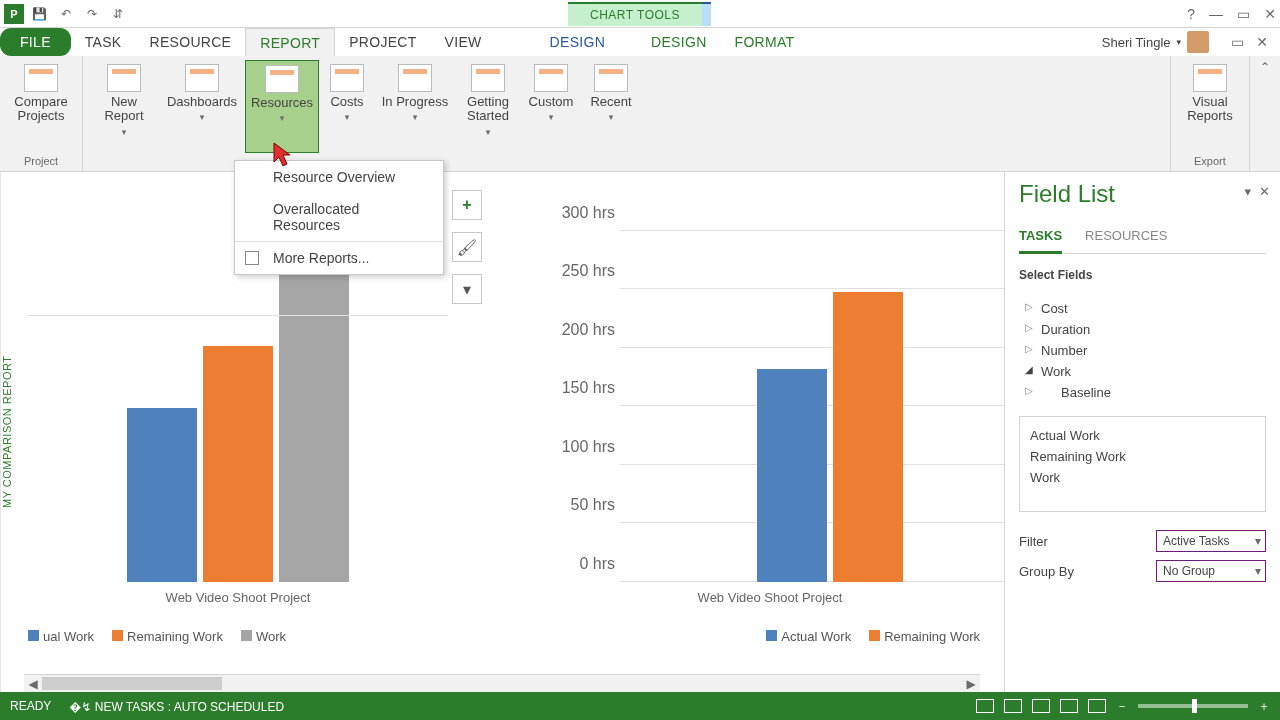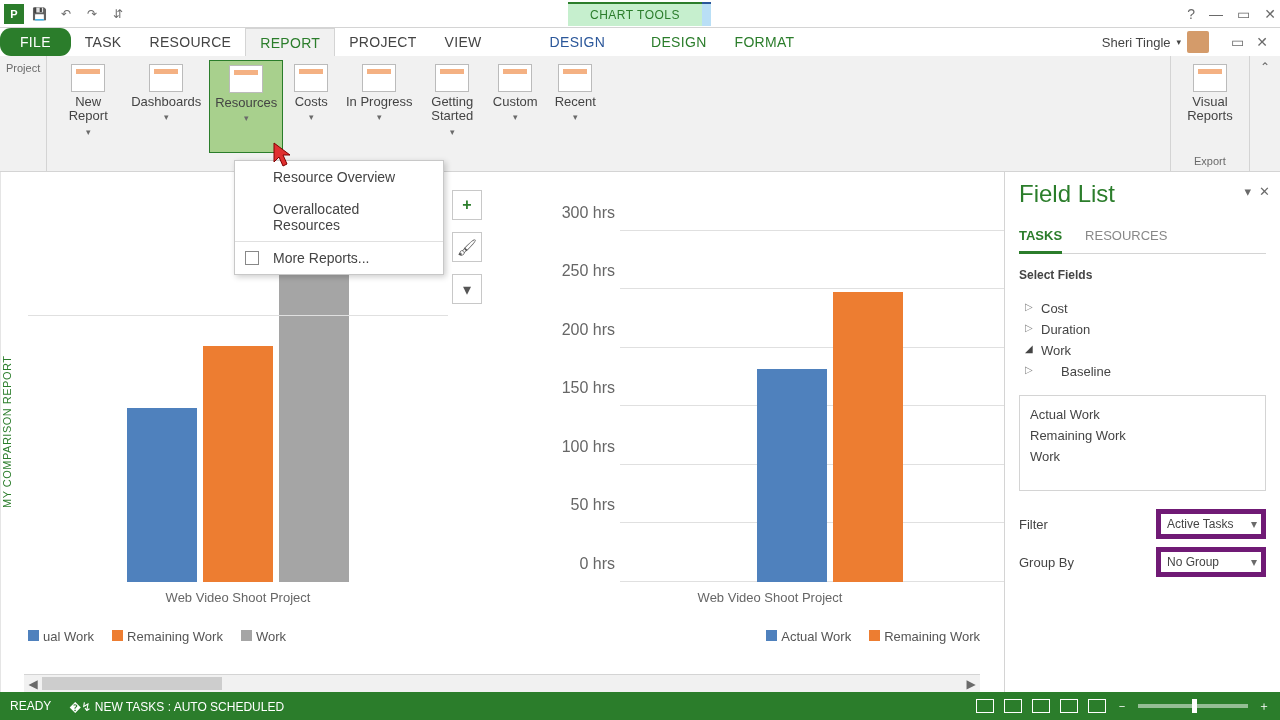--- a/index.html
+++ b/index.html
@@ -87,21 +87,21 @@
 .pane-tab.active { color: #2b7d2b; font-weight: bold; border-bottom: 3px solid #2b7d2b; margin-bottom: -1px; }
 .pane-section { font-weight: bold; font-size: 12px; margin-bottom: 16px; }
 .tree { font-size: 13px; color: #444; }
 .tree-item { padding: 3px 0 3px 22px; position: relative; }
 .tree-item::before { content: "▷"; position: absolute; left: 6px; font-size: 10px; color: #888; }
 .tree-item.open::before { content: "◢"; color: #444; }
 .tree-sub { padding-left: 42px; }
 .pane-box { border: 1px solid #d4d4d4; margin: 18px 0; height: 96px; padding: 8px 10px; font-size: 13px; overflow: hidden; }
 .pane-box div { padding: 3px 0; }
 .pane-row { display: flex; align-items: center; justify-content: space-between; margin: 8px 0; font-size: 13px; }
-.pane-select { border: 5px solid #701a75; padding: 3px 18px 3px 6px; font-size: 12px; min-width: 110px; background: #fff; position: relative; }
+.pane-select { border: 1px solid #701a75; padding: 3px 18px 3px 6px; font-size: 12px; min-width: 110px; background: #fff; position: relative; }
 .pane-select::after { content: "▾"; position: absolute; right: 4px; color: #6a6a6a; }
 
 
 .statusbar { position: absolute; left: 0; right: 0; bottom: 0; height: 28px; background: #2b7d2b; color: #fff; display: flex; align-items: center; font-size: 12px; padding: 0 10px; gap: 18px; }
 .statusbar .views { margin-left: auto; display: flex; gap: 10px; align-items: center; }
 .view-ico { width: 18px; height: 14px; border: 1px solid #fff; }
 .zoom-slider { width: 110px; height: 4px; background: rgba(255,255,255,.5); position: relative; }
 .zoom-slider::before { content:""; position: absolute; left: 54px; top: -5px; width: 5px; height: 14px; background: #fff; }
 </style>
 </head>
@@ -145,20 +145,27 @@
     <div class="avatar"></div>
   </div>
   <div class="ribbon-winctrls">
     <span>▭</span>
     <span>✕</span>
   </div>
 </div>
 
 <div class="ribbon-body">
   <div class="rgroup">
+    <div class="rgroup-items">
+      <div class="rbtn">
+          <div class="ico"></div>
+          <div class="lbl" style="white-space:pre-line">Compare
+Projects</div>
+        </div>
+    </div>
     <div class="rgroup-label">Project</div>
   </div>
   <div class="rgroup" style="flex:1">
     <div class="rgroup-items">
       <div class="rbtn">
           <div class="ico"></div>
           <div class="lbl" style="white-space:pre-line">New
 Report</div>
           <div class="caret">▾</div>
         </div>
@@ -290,20 +297,21 @@
     </div>
     <h1>Field List</h1>
     <div class="pane-tabs">
       <div class="pane-tab active">TASKS</div>
       <div class="pane-tab">RESOURCES</div>
     </div>
     <div class="pane-section">Select Fields</div>
     <div class="tree">
       <div class="tree-item">Cost</div>
       <div class="tree-item">Duration</div>
+      <div class="tree-item">Number</div>
       <div class="tree-item open">Work</div>
       <div class="tree-item tree-sub" style="overflow:hidden;height:16px">Baseline</div>
     </div>
     <div class="pane-box">
       <div>Actual Work</div>
       <div>Remaining Work</div>
       <div>Work</div>
     </div>
     <div class="pane-row">
       <span>Filter</span>

